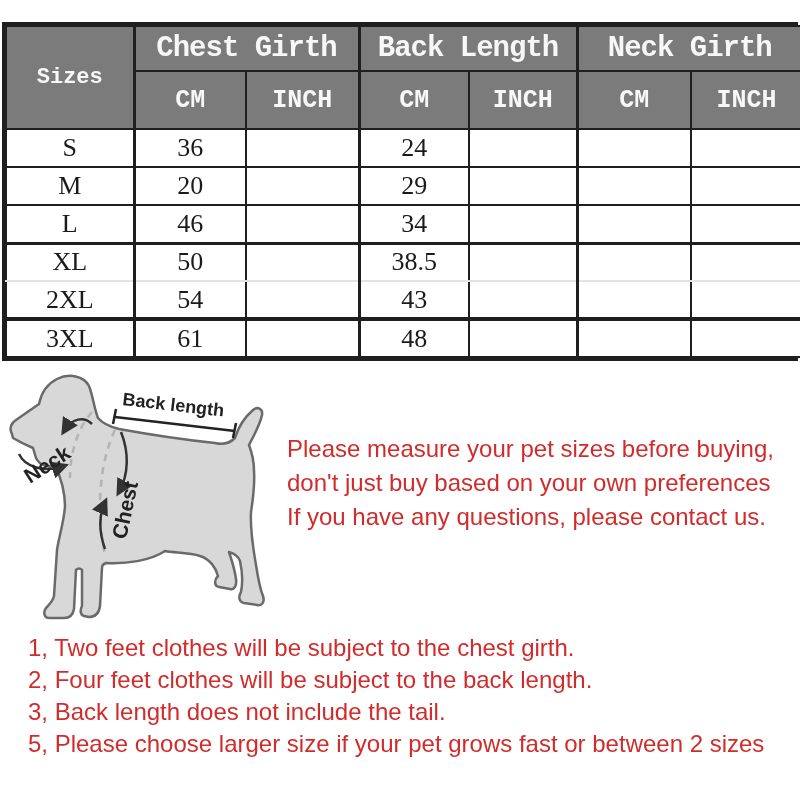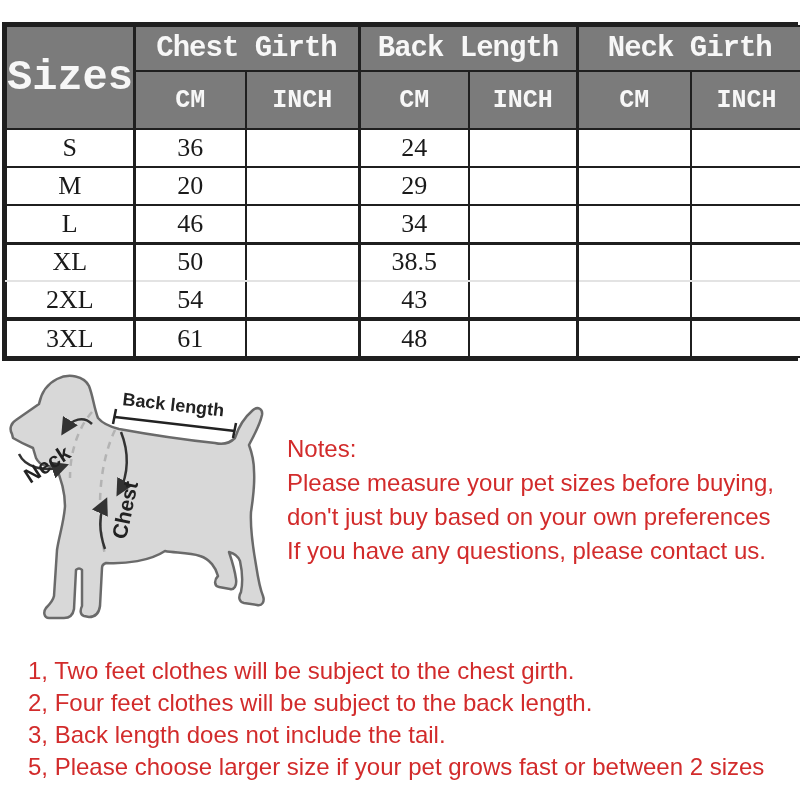--- a/index.html
+++ b/index.html
@@ -30,21 +30,21 @@
     text-align: center;
     vertical-align: middle;
     overflow: hidden;
   }
   .size-table thead th {
     background: #7b7b7b;
     color: #f7f7f7;
     font-family: "Liberation Mono", monospace;
     font-weight: bold;
   }
-  .corner-th { font-size: 42px; letter-spacing: 0px; }
+  .corner-th { font-size: 22px; letter-spacing: 0px; }
   .group-th  { font-size: 29px; height: 45px; letter-spacing: -1px; }
   .unit-th   { font-size: 25px; height: 58px; }
   .size-table tbody td {
     height: 38px;
     background: #ffffff;
     color: #1a1a1a;
     font-family: "Liberation Serif", serif;
     font-size: 26px;
   }
   .gsep { border-right-width: 3px !important; }
@@ -66,21 +66,21 @@
     left: 287px; top: 432px;
     width: 513px;
     color: #d22b2b;
     font-size: 24px;
     line-height: 34px;
     white-space: nowrap;
     overflow: hidden;
   }
   .bottom-notes {
     position: absolute;
-    left: 28px; top: 655px;
+    left: 28px; top: 632px;
     width: 772px;
     color: #d22b2b;
     font-size: 24px;
     line-height: 32px;
     white-space: nowrap;
     overflow: hidden;
   }
 </style>
 </head>
 <body>
@@ -217,21 +217,20 @@
       <line x1="114" y1="37" x2="111" y2="52"></line>
       <line x1="234" y1="51" x2="231" y2="66"></line>
     </g>
 
     <text transform="translate(120,33) rotate(6.5)" font-size="18" font-weight="600" fill="#222222" font-family="Liberation Sans, sans-serif">Back length</text>
     <text transform="translate(28,112) rotate(-33)" font-size="21" font-weight="600" fill="#222222" font-family="Liberation Sans, sans-serif">Neck</text>
     <text transform="translate(124,168) rotate(-78)" font-size="21" font-weight="600" fill="#222222" font-family="Liberation Sans, sans-serif">Chest</text>
   </svg>
 
   <div class="notes">
-    <div>Notes:</div>
     <div>Please measure your pet sizes before buying,</div>
     <div>don't just buy based on your own preferences</div>
     <div>If you have any questions, please contact us.</div>
   </div>
 
   <div class="bottom-notes">
     <div>1, Two feet clothes will be subject to the chest girth.</div>
     <div>2, Four feet clothes will be subject to the back length.</div>
     <div>3, Back length does not include the tail.</div>
     <div>5, Please choose larger size if your pet grows fast or between 2 sizes</div>

